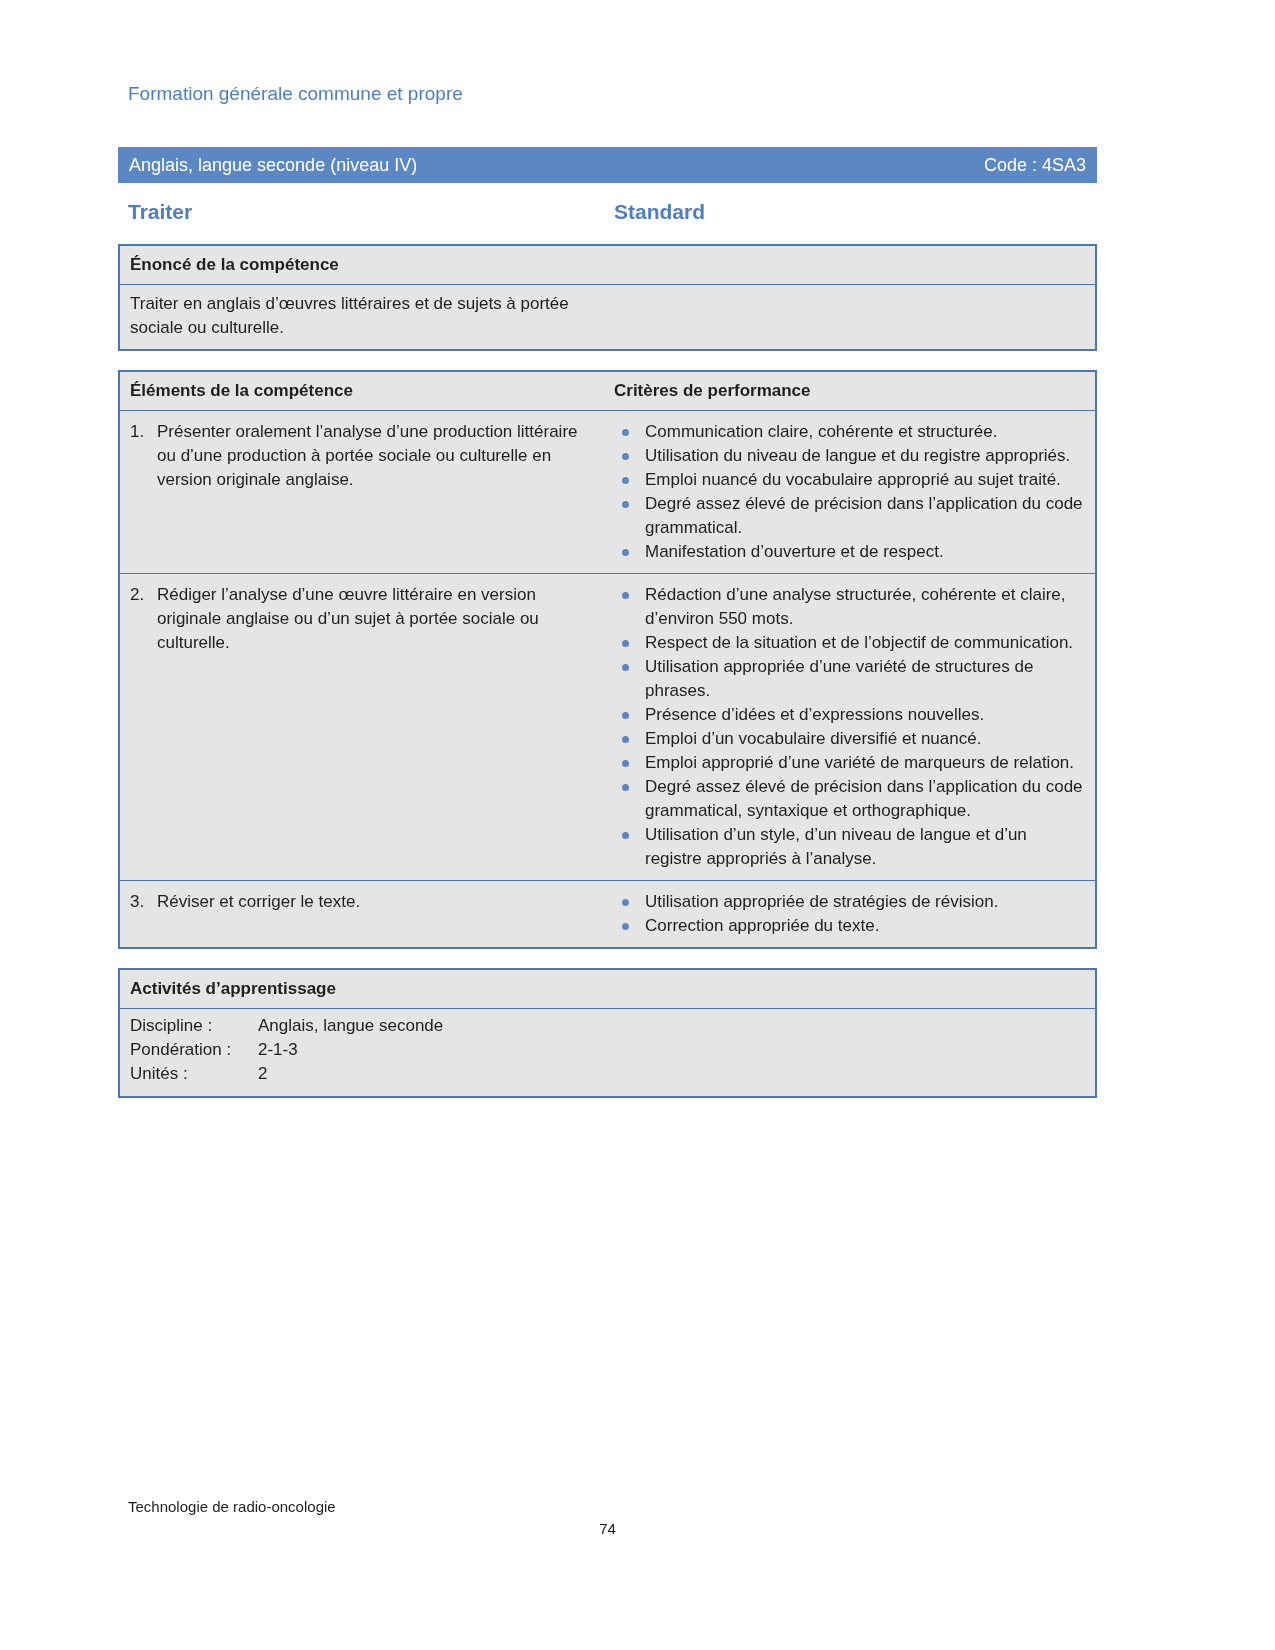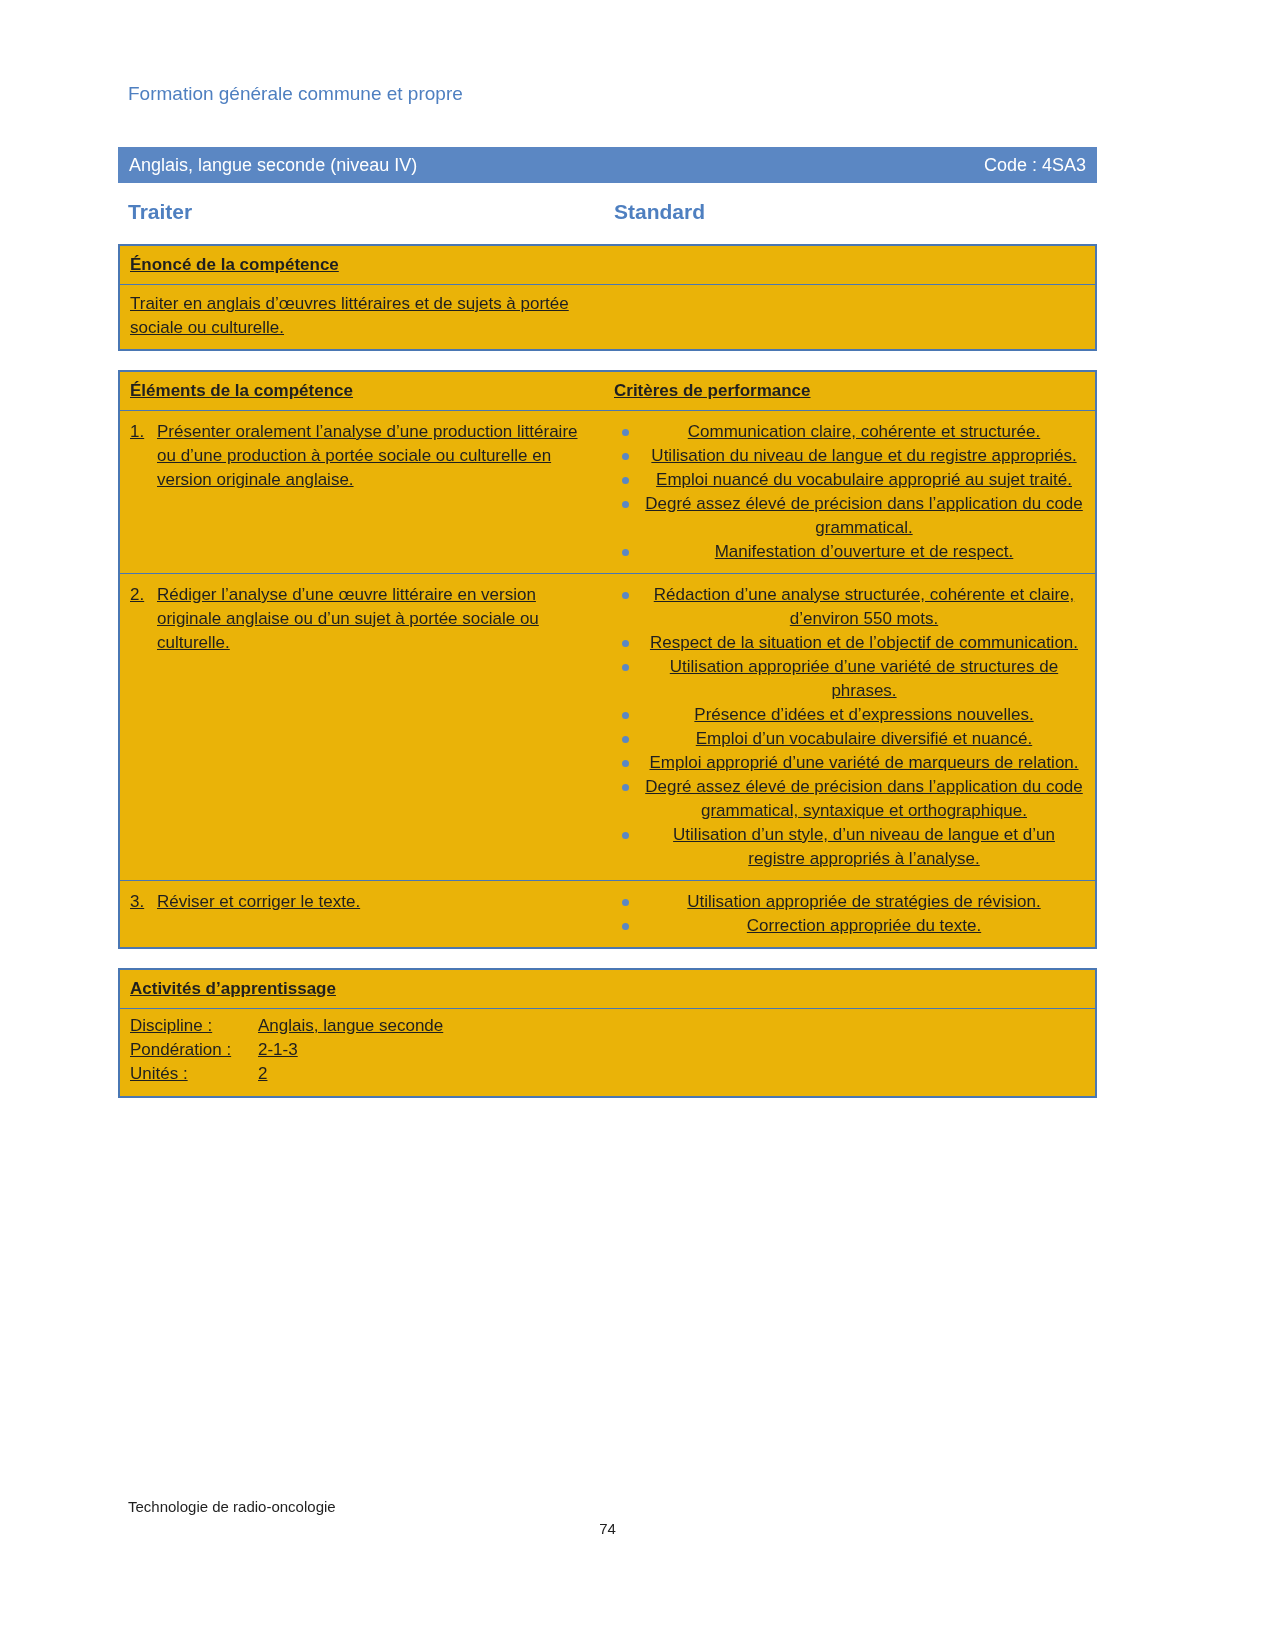--- a/index.html
+++ b/index.html
@@ -52,22 +52,21 @@
     color: var(--heading-blue);
     font-weight: bold;
     font-size: 21px;
     line-height: 26px;
   }
   .col-headings .h-left { width: 496px; padding-left: 10px; }
   .col-headings .h-right { flex: 1; }
   .box {
     border: 2px solid var(--border-blue);
     margin-top: 19px;
-    background: #eab308;
-    text-decoration: underline;
+    background: #e5e5e5;
   }
   .box-header {
     font-weight: bold;
     padding: 7px 10px;
     border-bottom: 1px solid var(--border-blue);
   }
   .box-header.split { display: flex; padding: 7px 0; }
   .box-header.split .bh-left { width: 494px; padding-left: 10px; }
   .box-header.split .bh-right { flex: 1; }
   .box-body { padding: 7px 10px 9px 10px; }
@@ -82,21 +81,21 @@
     flex-shrink: 0;
     padding: 9px 18px 9px 10px;
   }
   .cell-r {
     flex: 1;
     padding: 9px 12px 9px 0;
   }
   .el { display: flex; }
   .el-num { width: 27px; flex-shrink: 0; }
   .el-text { flex: 1; }
-  ul.criteria { list-style: none; text-align: center; }
+  ul.criteria { list-style: none; }
   ul.criteria li {
     position: relative;
     padding-left: 31px;
   }
   ul.criteria li::before {
     content: "";
     position: absolute;
     left: 8px;
     top: 9px;
     width: 7px;

